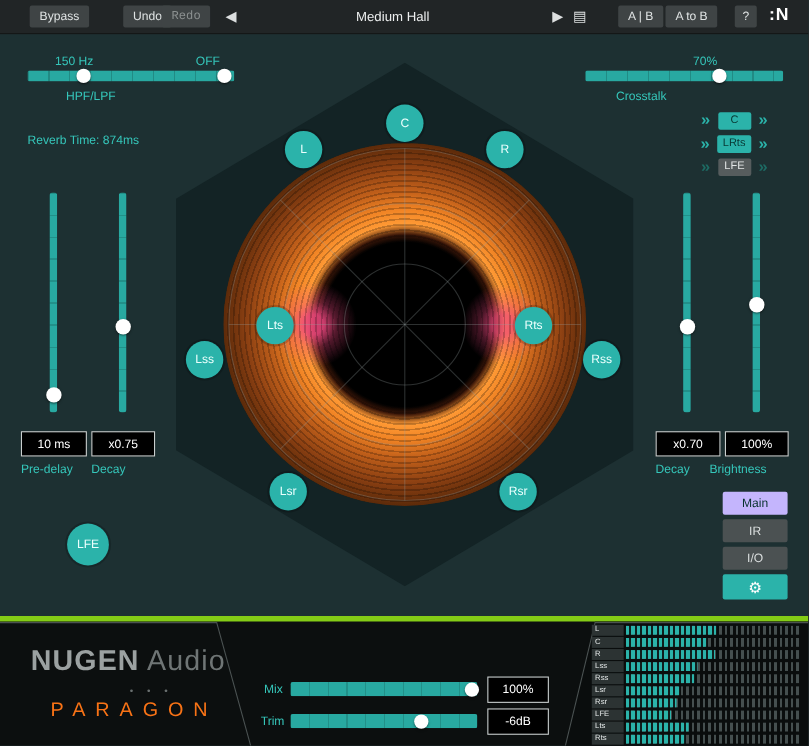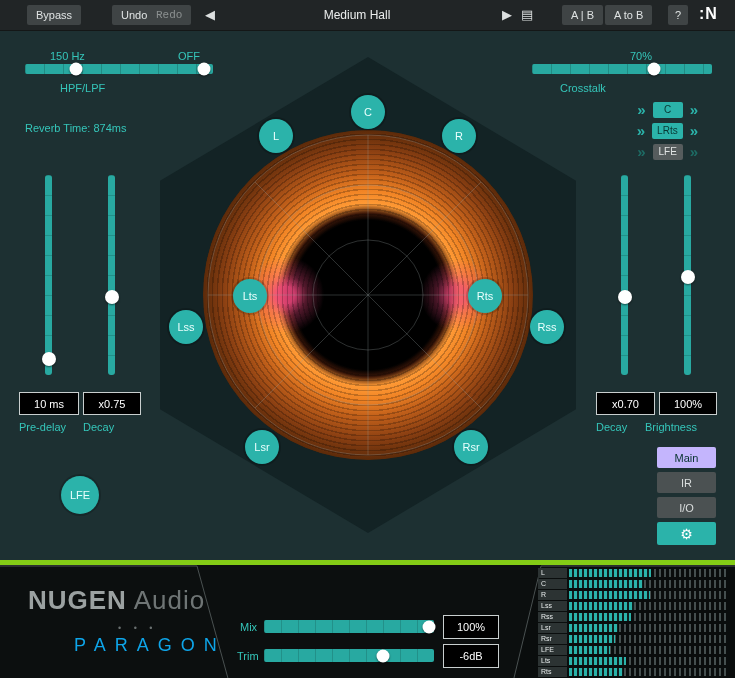--- a/index.html
+++ b/index.html
@@ -62,21 +62,21 @@
   .vbtn.gray{background:#4b5152;color:#dadede;}
   .vbtn.gear{background:#2bb3aa;color:#fff;font-size:14px;height:23px;}
 
   
   .footer{position:absolute;left:0;top:560px;width:735px;height:118px;background:#0c0f0f;border-top:5px solid #84cc16;}
   .accents{position:absolute;left:0;top:0;}
   .brand{position:absolute;left:28px;top:20px;font-size:26px;letter-spacing:1px;}
   .brand .b1{color:#9ba1a1;font-weight:bold;}
   .brand .b2{color:#6f7575;}
   .dots{position:absolute;left:118px;top:58px;color:#6a7070;font-size:9px;letter-spacing:5px;}
-  .product{position:absolute;left:46px;top:70px;color:#0ea5e9;font-size:18px;letter-spacing:9px;margin-left:28px;}
+  .product{position:absolute;left:46px;top:70px;color:#f97316;font-size:18px;letter-spacing:9px;}
 
   .f-label{position:absolute;color:#35c6ba;font-size:11px;}
   .f-slider{position:absolute;left:264px;width:170px;height:13px;background:#28a9a1;border-radius:2px;cursor:pointer;
             background-image:repeating-linear-gradient(90deg, rgba(0,0,0,0.15) 0 1px, rgba(0,0,0,0) 1px 17px);}
   .f-box{position:absolute;left:443px;width:54px;height:22px;background:#000;border:1px solid #c9cfcf;color:#fff;
          font-size:11px;display:flex;align-items:center;justify-content:center;}
 
   .meters{position:absolute;left:538px;top:3px;width:189px;}
   .mrow{display:flex;align-items:center;height:10px;margin-bottom:1px;}
   .mlabel{width:26px;height:10px;background:#2c3333;color:#e6eaea;font-size:7px;line-height:10px;padding-left:3px;}

